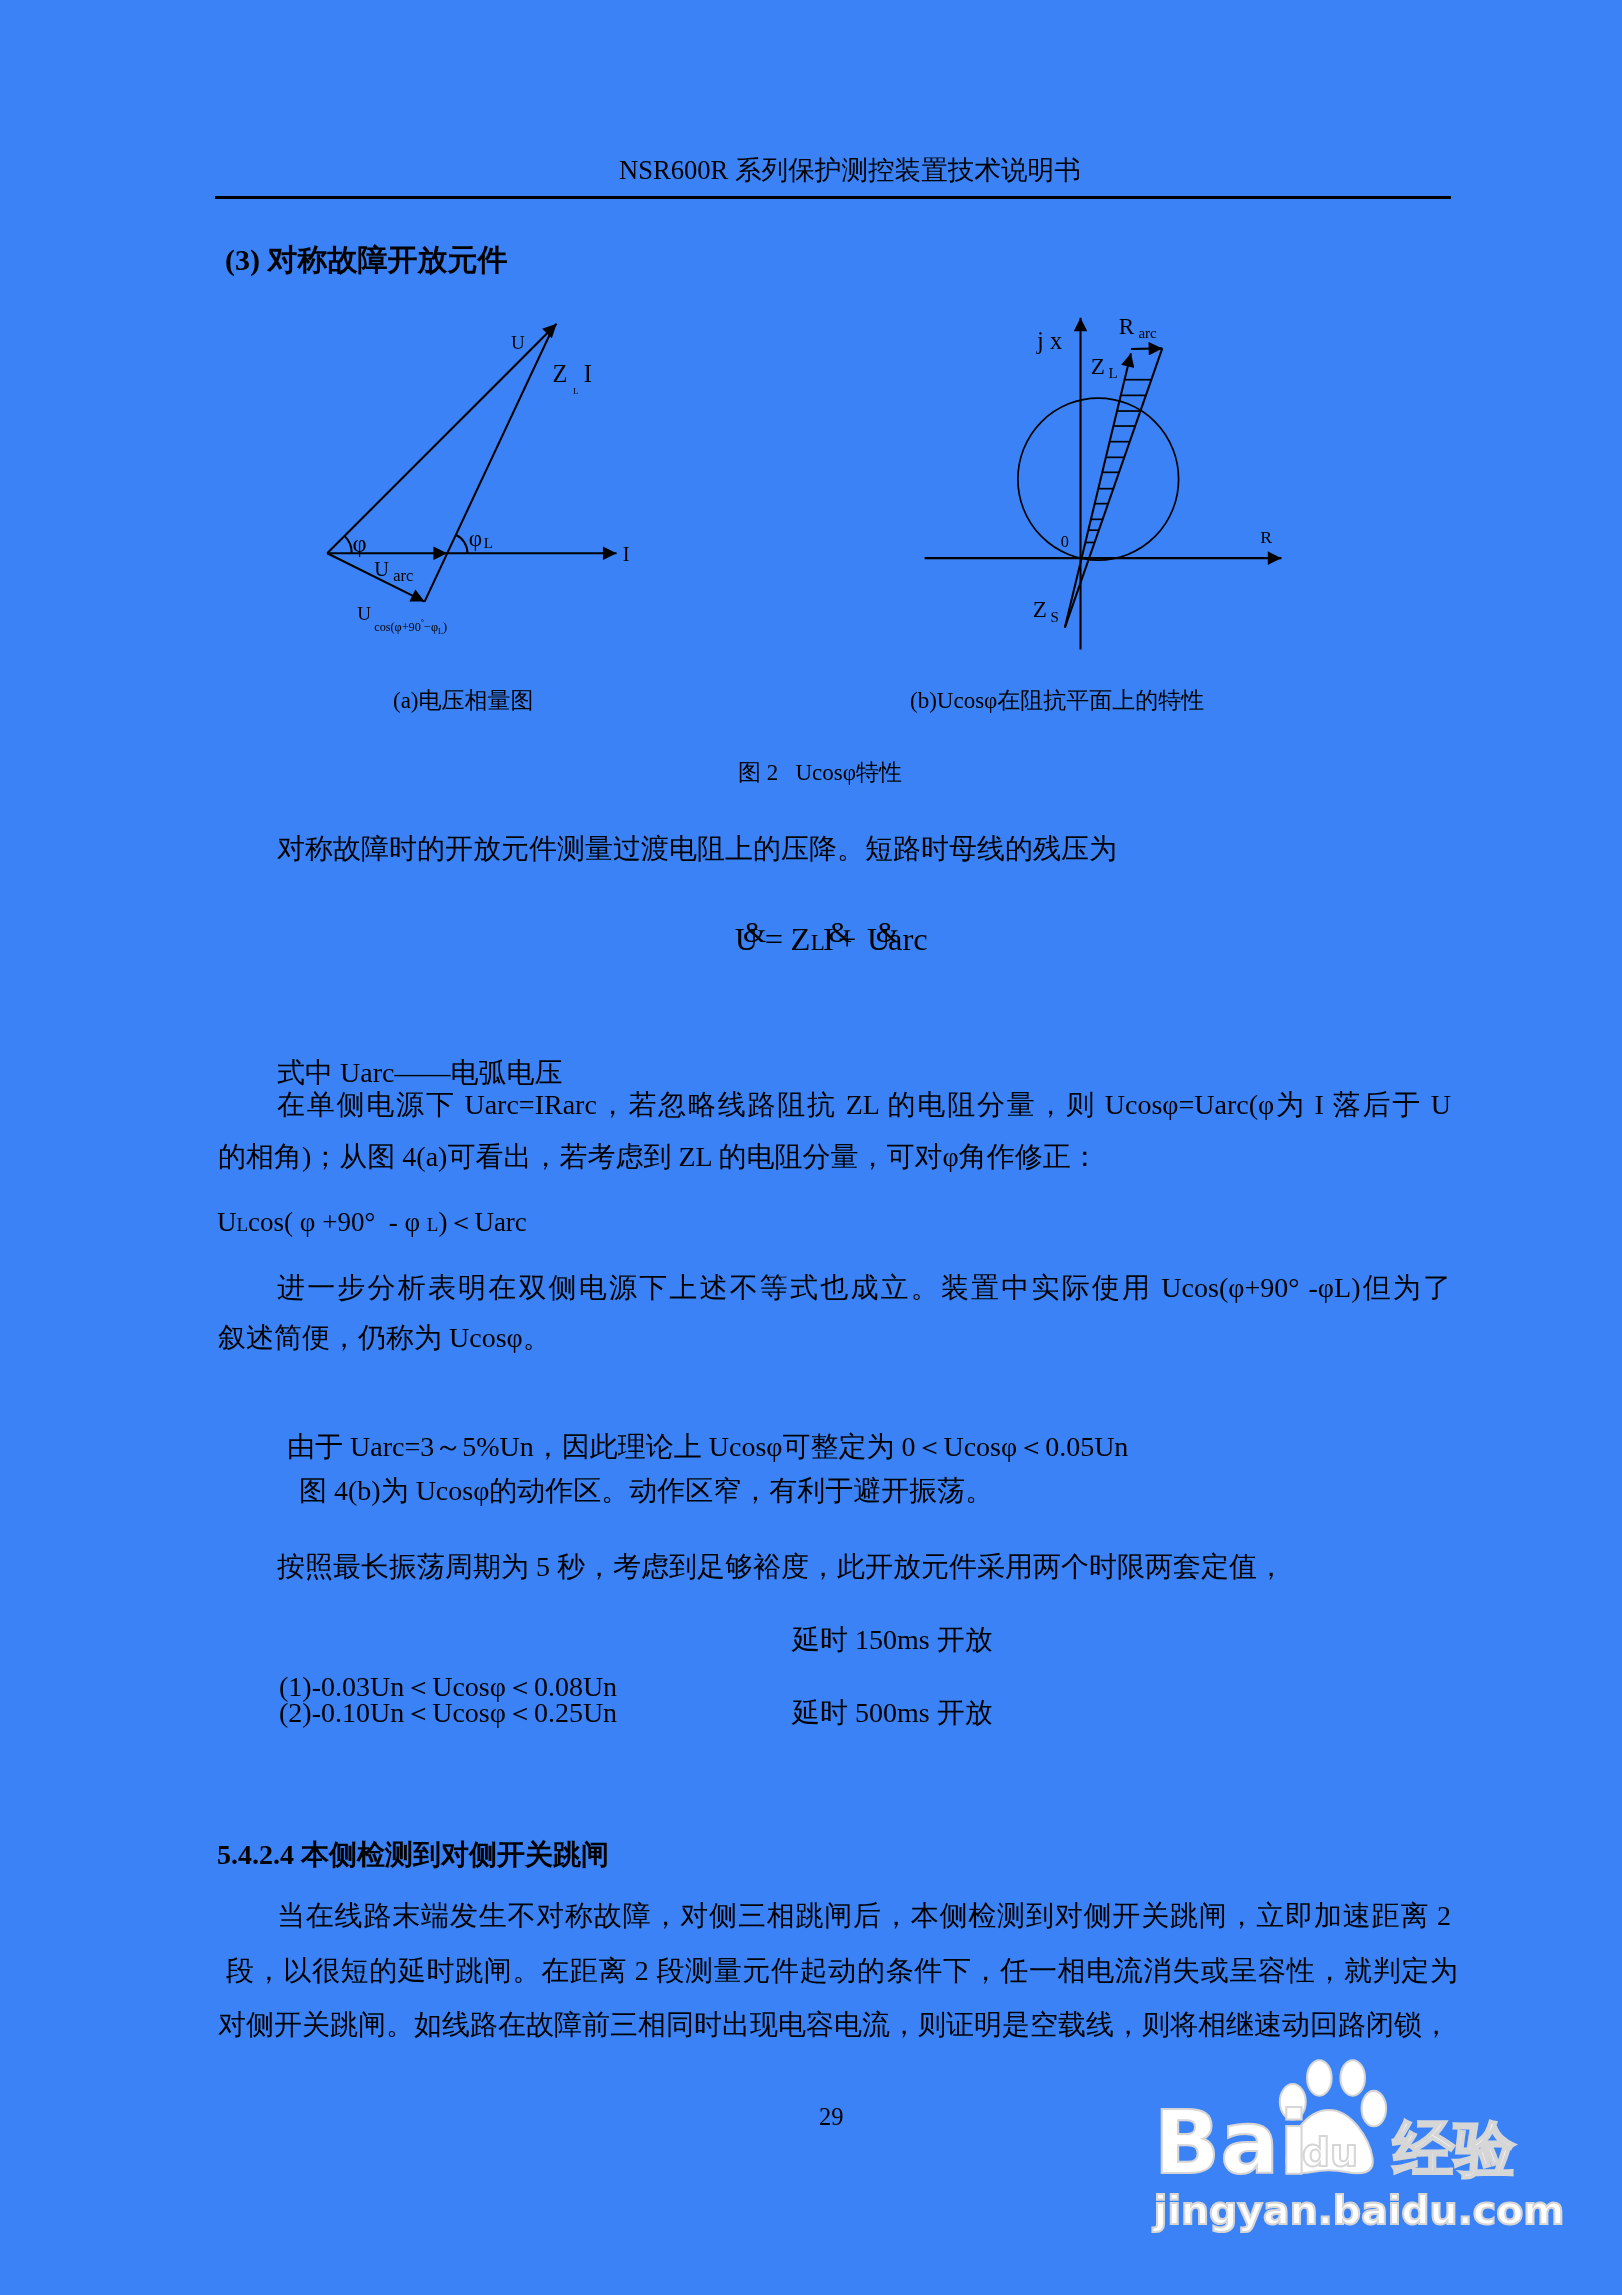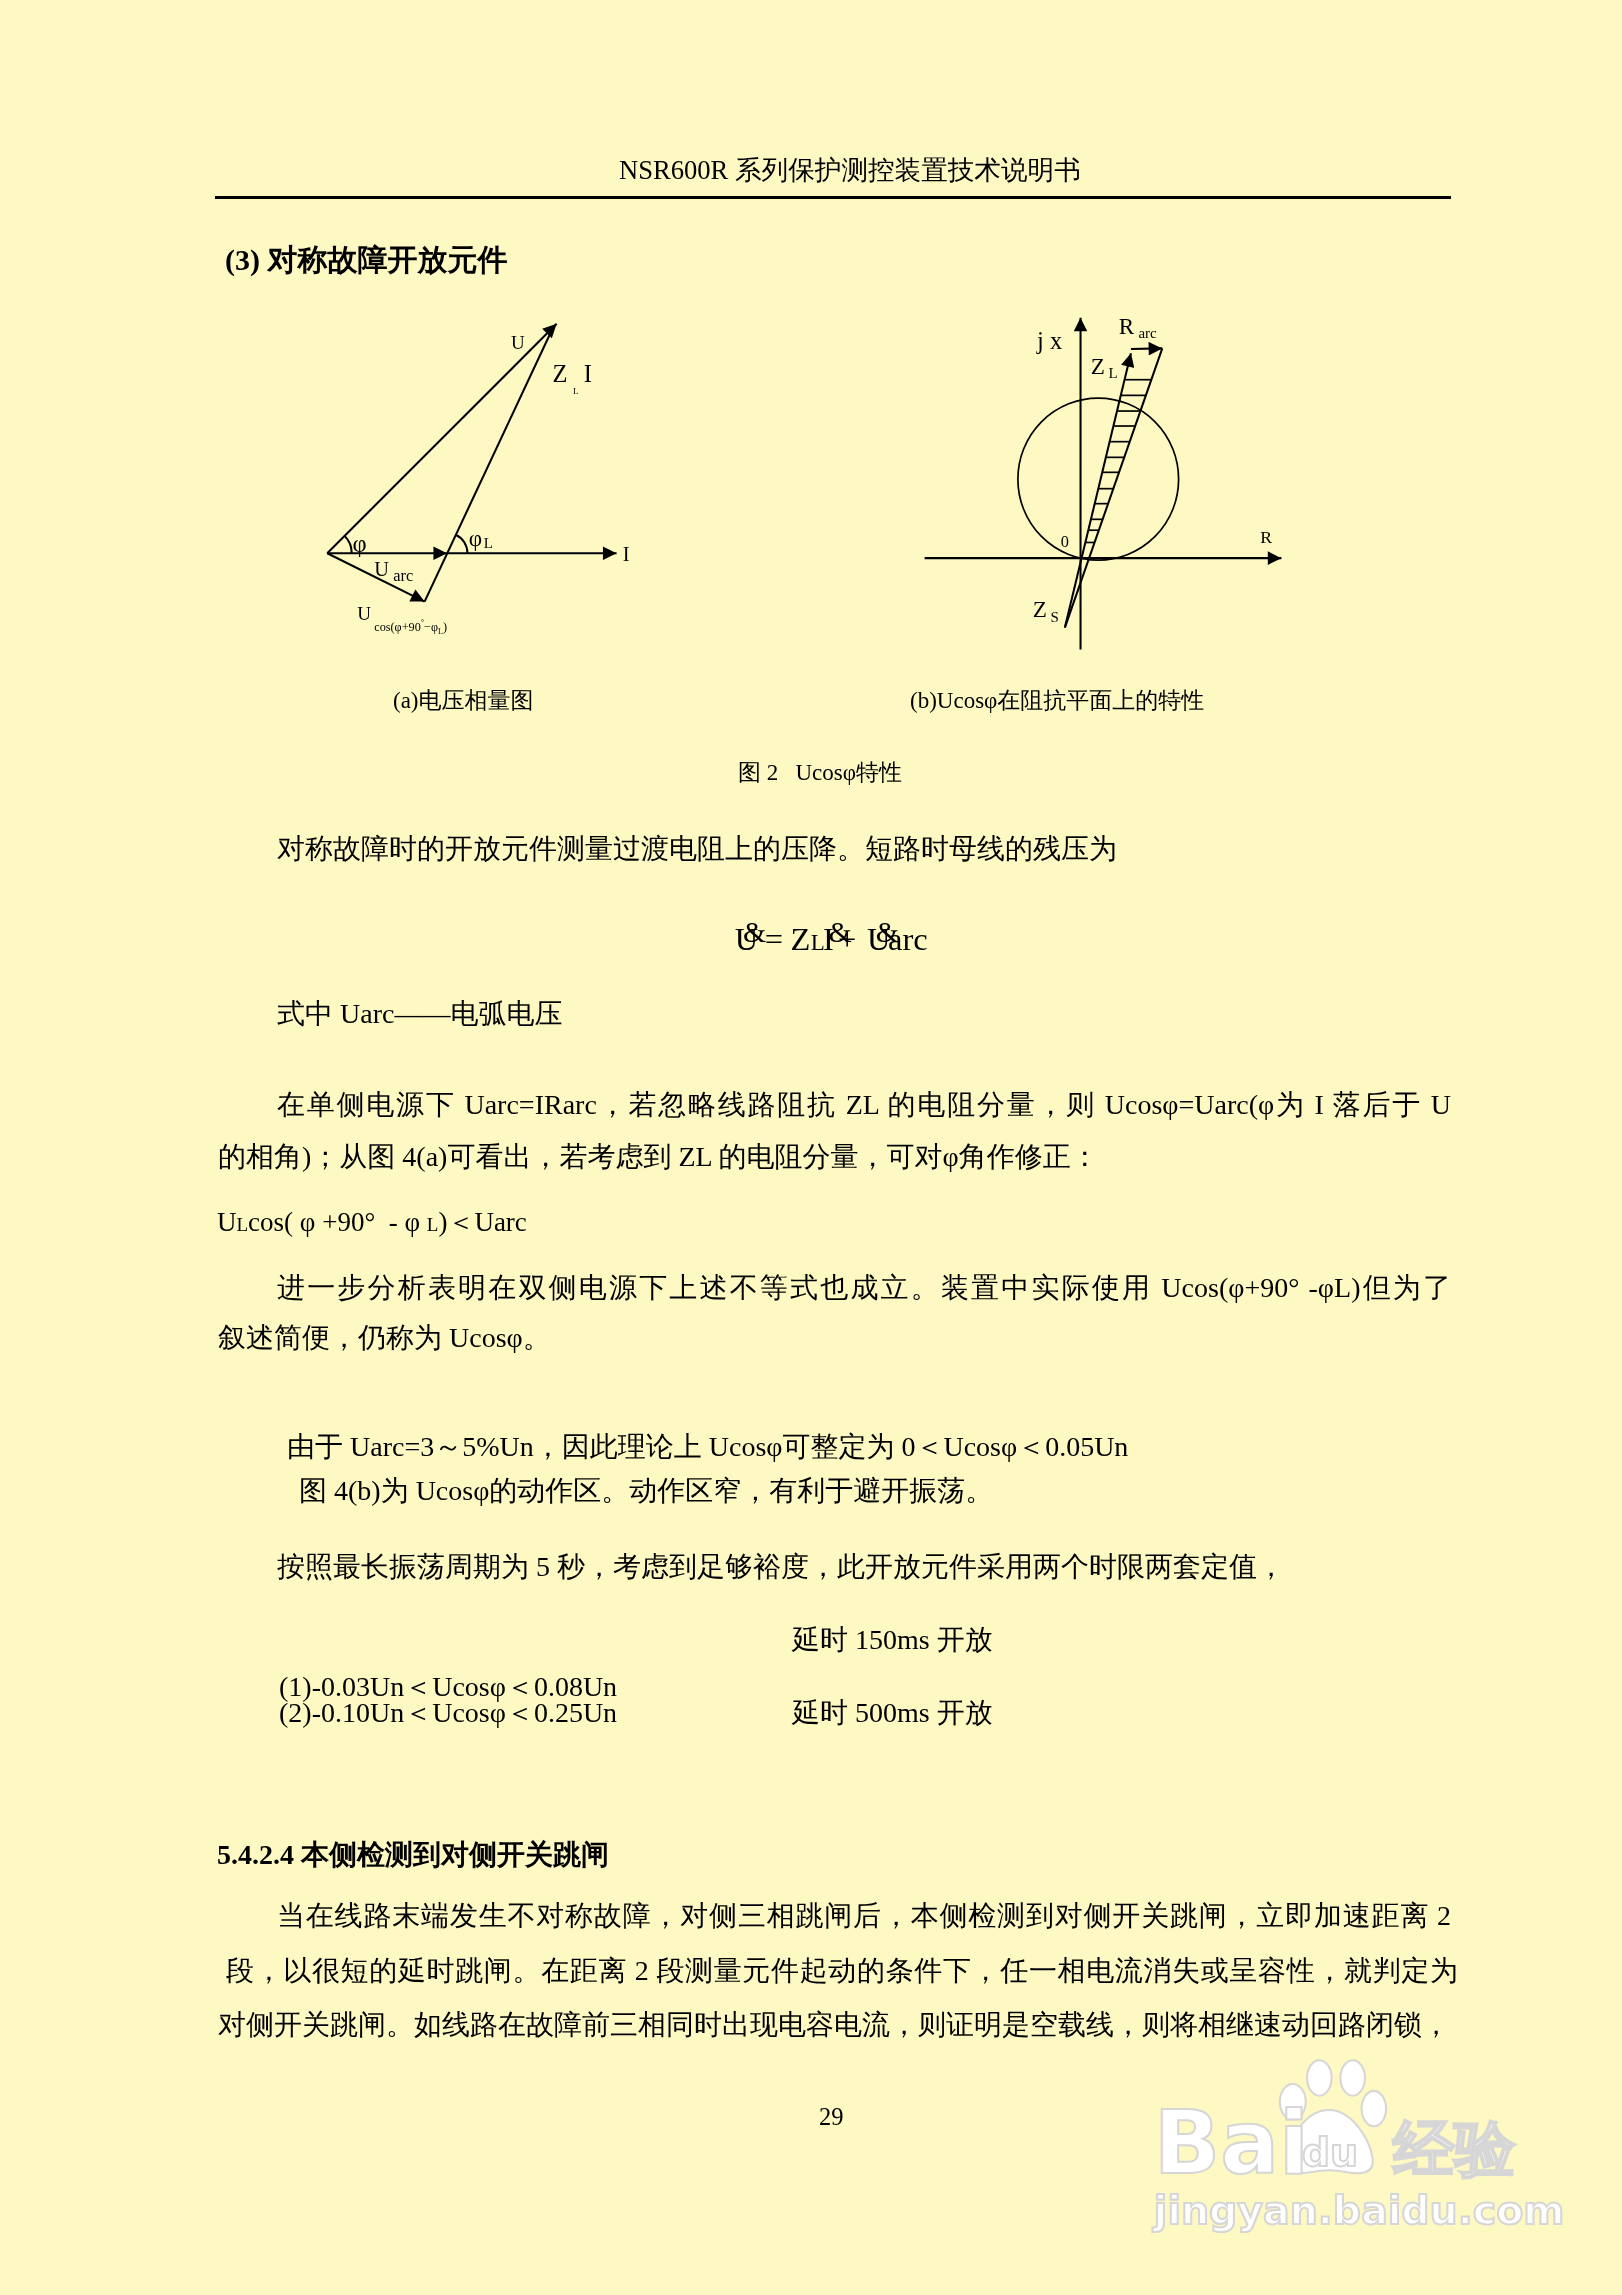--- a/index.html
+++ b/index.html
@@ -1,20 +1,20 @@
 <!DOCTYPE html>
 <html style="font-size:11px"><head>
 <meta charset="utf-8">
 <style>
   html, body { margin: 0; padding: 0; background: #ffffff; }
   .page {
     position: relative;
     width: 1622px;
     height: 2295px;
-    background: #fef9c3;
+    background: #3b82f6;
     overflow: hidden;
     color: #000000;
     font-family: "Liberation Serif", "DejaVu Serif", serif;
   }
   .ln { position: absolute; white-space: nowrap; line-height: 1; }
   .body { font-size: 28px; }
   .just { text-align: justify; text-align-last: justify; }
   .hdr { font-size: 26.6px; }
   .h-bold { font-weight: bold; }
   .cap { font-size: 23px; text-align: center; }
@@ -115,21 +115,21 @@
     <text x="1160" y="1395" font-size="48">Z</text>
     <text x="1190" y="1395" font-size="34">L</text>
     <text x="1208" y="1395" font-size="48">I</text>
     <text x="1216" y="1383" font-size="44">&amp;</text>
     <text x="1230" y="1395" font-size="48">+</text>
     <text x="1273" y="1395" font-size="48">U</text>
     <text x="1286" y="1383" font-size="44">&amp;</text>
     <text x="1304" y="1395" font-size="48">arc</text>
   </svg>
 
-  <div class="ln body" style="left:277px; top:1000px;">式中 Uarc——电弧电压</div>
+  <div class="ln body" style="left:277px; top:1059px;">式中 Uarc——电弧电压</div>
 
   <div class="ln body just" style="left:277px; top:1091px; width:1174px;">在单侧电源下 Uarc=IRarc，若忽略线路阻抗 ZL 的电阻分量，则 Ucosφ=Uarc(φ为 I 落后于 U</div>
   <div class="ln body" style="left:218px; top:1143px;">的相角)；从图 4(a)可看出，若考虑到 ZL 的电阻分量，可对φ角作修正：</div>
 
   <div class="ln" style="left:217px; top:1209px; font-size:27px;">
     <span>U</span><span class="small-l">L</span><span style="white-space:pre;">cos( φ +90°  - φ </span><span class="small-l">L</span><span>)＜Uarc</span>
   </div>
 
   <div class="ln body just" style="left:277px; top:1274px; width:1174px;">进一步分析表明在双侧电源下上述不等式也成立。装置中实际使用 Ucos(φ+90° -φL)但为了</div>
   <div class="ln body" style="left:218px; top:1324px;">叙述简便，仍称为 Ucosφ。</div>

